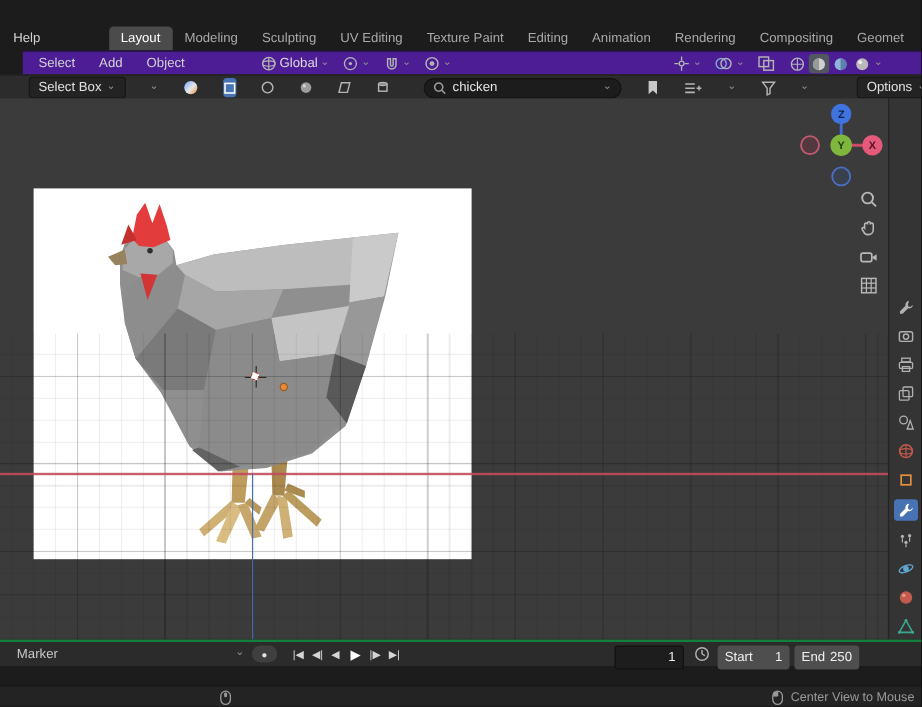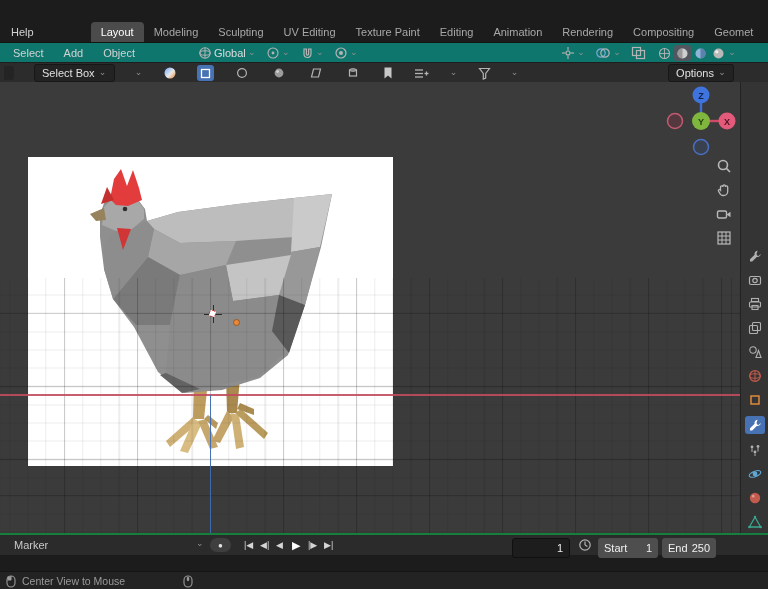--- a/index.html
+++ b/index.html
@@ -12,21 +12,21 @@
   .menu{height:20px;line-height:20px;padding:0 9px;color:#d2d2d2;white-space:nowrap;}
   .tabs{display:flex;height:20px;}
   .tab{height:20px;line-height:20px;padding:0 10px;border-radius:4px 4px 0 0;color:#a8a8a8;white-space:nowrap;}
   .tab.active{background:#4b4b4b;color:#ffffff;}
   .tb-right{display:flex;align-items:center;height:20px;gap:4px;margin-left:6px;flex:1;}
   .grow{flex:1;}
   .ic{display:inline-flex;align-items:center;justify-content:center;vertical-align:middle;}
   .dd{display:inline-block;width:8px;text-align:center;}
   .dd::after{content:"⌄";font-size:9px;color:#8f8f8f;line-height:10px;position:relative;top:-2px;}
   
-  #hdr2{top:42px;height:20px;background:#0f766e;border-top:1px solid #141414;padding:0 4px;gap:2px;}
+  #hdr2{top:42px;height:20px;background:#4c1d95;border-top:1px solid #141414;padding:0 4px;gap:2px;margin-left:19px;}
   #hdr3{top:62px;height:20px;background:#2c2c2c;border-top:1px solid #1e1e1e;padding:0 4px;gap:20px;}
   .hgrp{display:flex;align-items:center;gap:2px;margin-left:8px;}
   .btn-dark{display:flex;align-items:center;gap:4px;background:#232323;border:1px solid #171717;
             border-radius:3px;height:16px;padding:0 7px;color:#e0e0e0;white-space:nowrap;}
   .search{display:flex;align-items:center;gap:5px;background:#1c1c1c;border:1px solid #121212;
           border-radius:9px;height:15px;width:188px;padding:0 7px;color:#e6e6e6;}
   .search input{background:transparent;border:none;outline:none;color:#e6e6e6;font:inherit;width:120px;padding:0;}
   .toggle{width:17px;height:16px;border-radius:3px;display:inline-flex;align-items:center;justify-content:center;}
   .toggle.active{background:#4772b3;}
   
@@ -57,21 +57,21 @@
   
   #tlh{position:absolute;top:533px;left:0;right:0;height:20px;background:#2b2b2b;border-top:2px solid #15803d;}
   #tlh > *{position:absolute;top:0;height:20px;display:flex;align-items:center;}
   .pbtn{width:15px;justify-content:center;color:#d5d5d5;font-size:9px;}
   .field{border-radius:3px;height:15px;top:2.5px !important;display:flex;align-items:center;padding:0 6px;box-sizing:border-box;}
   .field.dark{background:#1d1d1d;border:1px solid #101010;color:#ececec;justify-content:flex-end;}
   .field.gray{background:#4e4e4e;color:#f0f0f0;justify-content:space-between;}
   #tlr{position:absolute;top:553px;left:0;right:0;height:18px;background:#313131;}
   .rnum{position:absolute;top:4px;transform:translateX(-50%);font-size:9px;color:#9a9a9a;}
   
-  #sb{top:571px;height:18px;background:#232323;border-top:1px solid #151515;padding:0 6px;gap:6px;color:#9a9a9a;font-size:10.5px;}
+  #sb{top:571px;height:18px;background:#232323;border-top:1px solid #151515;padding:0 6px;gap:6px;color:#9a9a9a;font-size:10.5px;justify-content:flex-end;}
   .pill{background:#3f3f3f;border-radius:7px;height:13px;display:inline-flex;align-items:center;justify-content:center;padding:0 8px;color:#e4e4e4;font-size:8px;}
   svg{display:block;}
 </style>
 </head>
 <body>
 
 <div class="app">
 
   <div class="row" id="topbar">
     <div class="menu">Help</div>
@@ -242,20 +242,30 @@
       <svg width="12" height="12">
           <path d="M3.5 2 h7 l-2 8 h-7 Z" fill="none" stroke="#b4b4b4" stroke-width="1.2"></path>
         </svg>
     </span>
     <span class="toggle">
       <svg width="12" height="12">
           <rect x="2.5" y="3" width="7" height="6" fill="none" stroke="#b4b4b4" stroke-width="1.2"></rect>
           <ellipse cx="6" cy="3" rx="3.5" ry="1.3" fill="none" stroke="#b4b4b4" stroke-width="1"></ellipse>
         </svg>
     </span>
+    <div class="search" style="margin-left:8px;">
+      <span class="ic">
+        <svg width="11" height="11">
+            <circle cx="4.6" cy="4.6" r="3.4" fill="none" stroke="#9a9a9a" stroke-width="1.3"></circle>
+            <line x1="7.2" y1="7.2" x2="10" y2="10" stroke="#9a9a9a" stroke-width="1.3"></line>
+          </svg>
+      </span>
+      <input value="chicken" style="">
+      <span class="dd"></span>
+    </div>
     <span class="ic">
       <svg width="12" height="14">
           <path d="M2.5 1.5 h7 v11 l-3.5 -3 l-3.5 3 Z" fill="#c8c8c8"></path>
         </svg>
     </span>
     <span class="ic">
       <svg width="16" height="13">
           <line x1="1" y1="3" x2="9" y2="3" stroke="#b4b4b4" stroke-width="1.3"></line>
           <line x1="1" y1="6.5" x2="9" y2="6.5" stroke="#b4b4b4" stroke-width="1.3"></line>
           <line x1="1" y1="10" x2="9" y2="10" stroke="#b4b4b4" stroke-width="1.3"></line>

